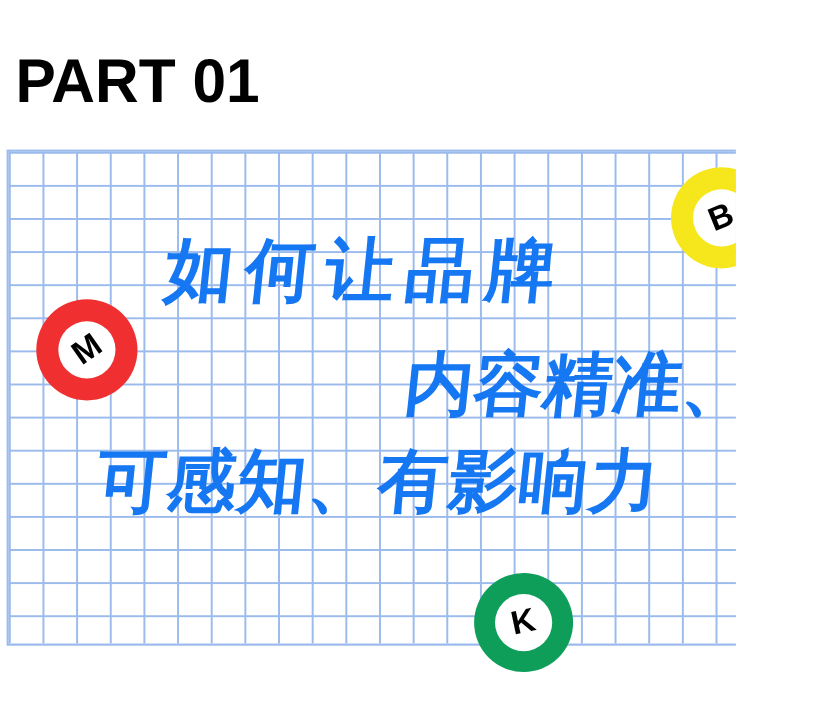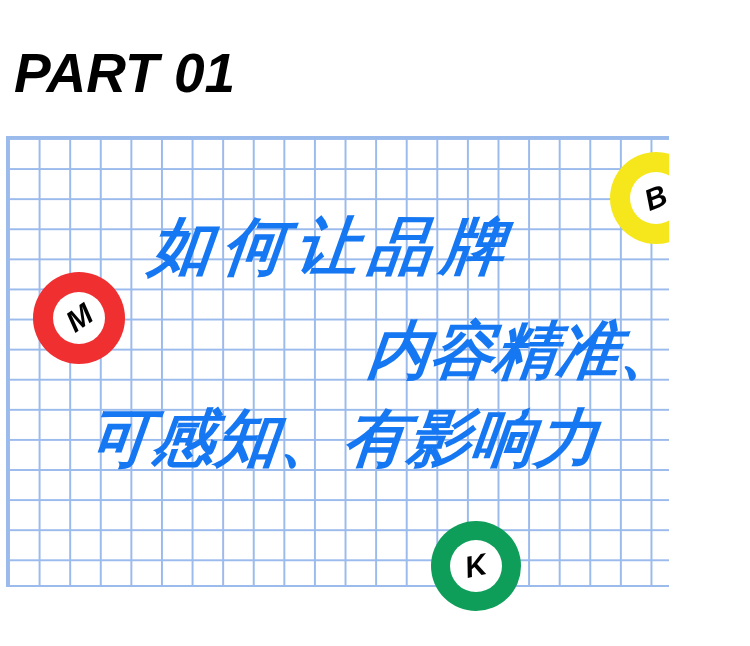--- a/index.html
+++ b/index.html
@@ -1,18 +1,18 @@
 <!DOCTYPE html>
 <html><head>
 <meta charset="utf-8">
 <style>
   html,body{margin:0;padding:0;background:#ffffff;}
   .stage{
     position:relative;width:669px;height:646px;background:#ffffff;
-    overflow:hidden;font-family:"Liberation Sans",sans-serif;font-style:italic;
+    overflow:hidden;font-family:"Liberation Sans",sans-serif;
   }
   .part-title{
     position:absolute;left:14px;top:46px;
     font-size:55px;font-weight:900;color:#000000;
     line-height:1;letter-spacing:0px;
     transform:scaleY(1.02);
     white-space:nowrap;
   }
   .grid-paper{
     position:absolute;left:6px;top:136px;width:736px;height:451px;

